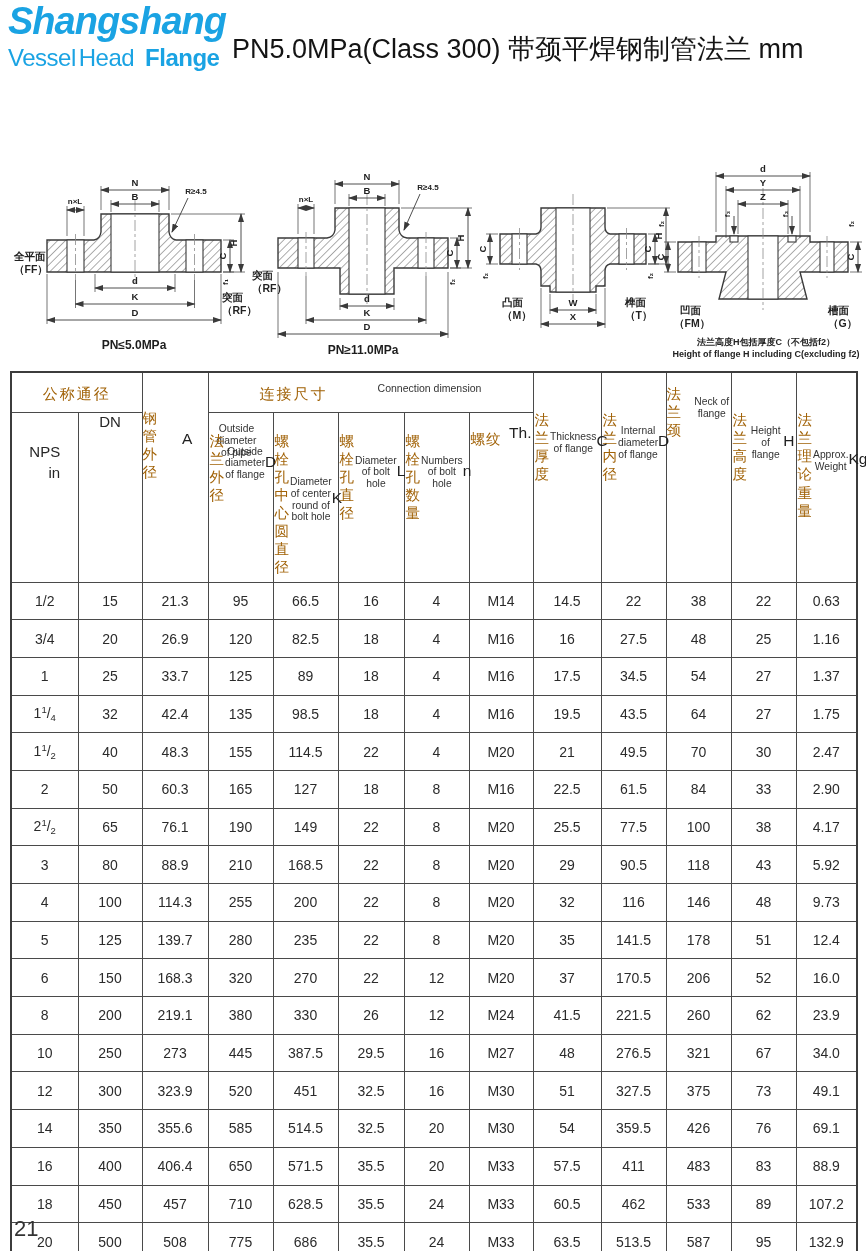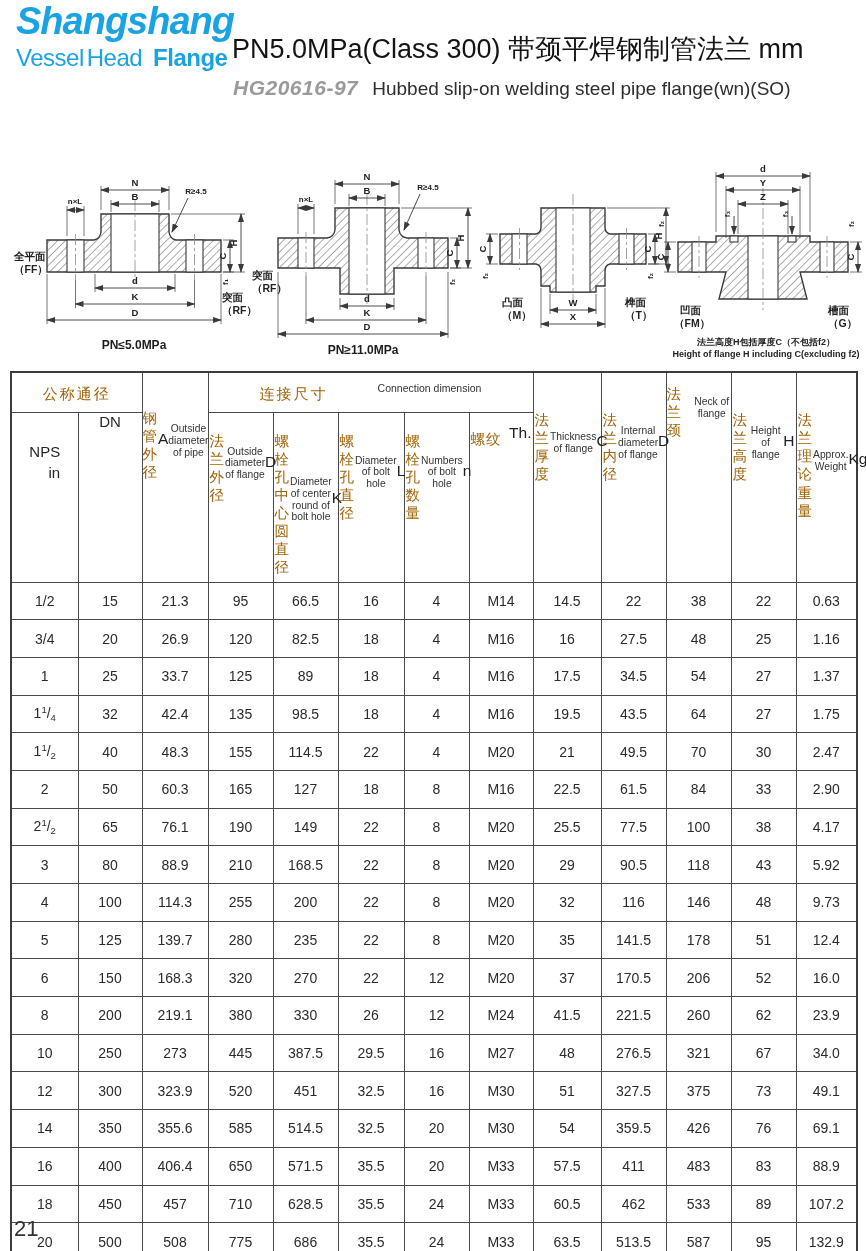--- a/index.html
+++ b/index.html
@@ -1,20 +1,20 @@
 <!DOCTYPE html>
 <html><head>
 <meta charset="utf-8">
 <style>
   html,body{margin:0;padding:0;background:#e8e8e8;}
   .page{position:relative;width:866px;height:1251px;background:#ffffff;margin:0 auto;
         font-family:"Liberation Sans","DejaVu Sans",sans-serif;overflow:hidden;}
 
   
-  .logo{position:absolute;left:16px;top:2px;line-height:1;}
+  .logo{position:absolute;left:8px;top:2px;line-height:1;}
   .logo-line1{font-size:38px;font-weight:bold;font-style:italic;letter-spacing:-1px;}
   .logo-line2{margin-top:6px;font-size:24px;letter-spacing:-0.5px;}
   .logo-line2 .seg{margin-right:3px;}
   .logo-line2 .seg-bold{font-weight:bold;margin-left:8px;}
   .title{position:absolute;left:232px;top:31px;font-size:27px;color:#141414;white-space:nowrap;letter-spacing:0;}
   .subtitle{position:absolute;left:233px;top:76px;white-space:nowrap;}
   .std-code{font-size:21px;font-weight:bold;font-style:italic;color:#9a9a9a;letter-spacing:0.5px;}
   .sub-text{font-size:19px;color:#2d2d2d;margin-left:14px;}
 
   
@@ -40,21 +40,21 @@
   .hcell{display:flex;flex-direction:row;align-items:center;height:100%;box-sizing:border-box;}
   .h-center{justify-content:center;}
   .cn{font-size:14.5px;letter-spacing:1px;line-height:1.25;color:#a16207;text-align:left;margin-top:12px;}
   .cn-big{font-size:15px;letter-spacing:2px;}
   .en{font-size:10.3px;line-height:1.15;color:#333;text-align:center;margin-top:3px;}
   .en-inline{font-size:10.5px;color:#333;margin-left:10px;letter-spacing:0;padding-left:40px;}
   .letter{font-size:15.5px;color:#1f1f1f;}
   .sp{flex:1;}
   .sub-stack{justify-content:space-between;padding:7px 1px 5px;}
   .tall-stack{justify-content:space-between;padding:26px 1px 6px;}
-  .top-stack{justify-content:flex-start;padding-top:24px;}
+  .top-stack{justify-content:flex-start;padding-top:24px;gap:24px;}
   .g-top{display:flex;align-items:center;justify-content:center;height:100%;}
   .nps{font-size:15px;line-height:1.45;text-align:right;margin-top:28px;}
   .dn{font-size:15px;}
   .spec-table tbody td{text-align:center;font-size:14px;height:36.7px;color:#2b2b2b;}
   .spec-table tbody td sup{font-size:9.5px;vertical-align:5px;}
   .spec-table tbody td sub{font-size:9.5px;vertical-align:-3px;}
 
   .page-number{position:absolute;left:14px;top:1216px;font-size:22px;color:#333;}
 </style>
 </head>
@@ -62,23 +62,20 @@
 
 <div class="page">
 
   <div class="logo" style="color:#1aa3e3;">
     <div class="logo-line1">Shangshang</div>
     <div class="logo-line2">
       <span class="seg">Vessel</span><span class="seg">Head</span><span class="seg-bold">Flange</span>
     </div>
   </div>
   <div class="title">PN5.0MPa(Class 300) 带颈平焊钢制管法兰  mm</div>
-  <div class="subtitle">
-    <span class="std-code">HG20616-97</span><span class="sub-text">Hubbed slip-on welding steel pipe flange(wn)(SO)</span>
-  </div>
 
   <svg class="drawings" viewBox="0 0 866 235">
     <defs>
       <pattern id="hh" width="5.5" height="5.5" patternTransform="rotate(45)" patternUnits="userSpaceOnUse">
         <rect width="5.5" height="5.5" fill="#ffffff"></rect>
         <line x1="0" y1="0" x2="0" y2="5.5" stroke="#5a5a5a" stroke-width="1"></line>
       </pattern>
       <marker id="ae" markerWidth="9" markerHeight="6" refX="8" refY="3" orient="auto" markerUnits="userSpaceOnUse">
           <path d="M0,0L9,3L0,6Z" fill="#3a3a3a"></path>
         </marker>

